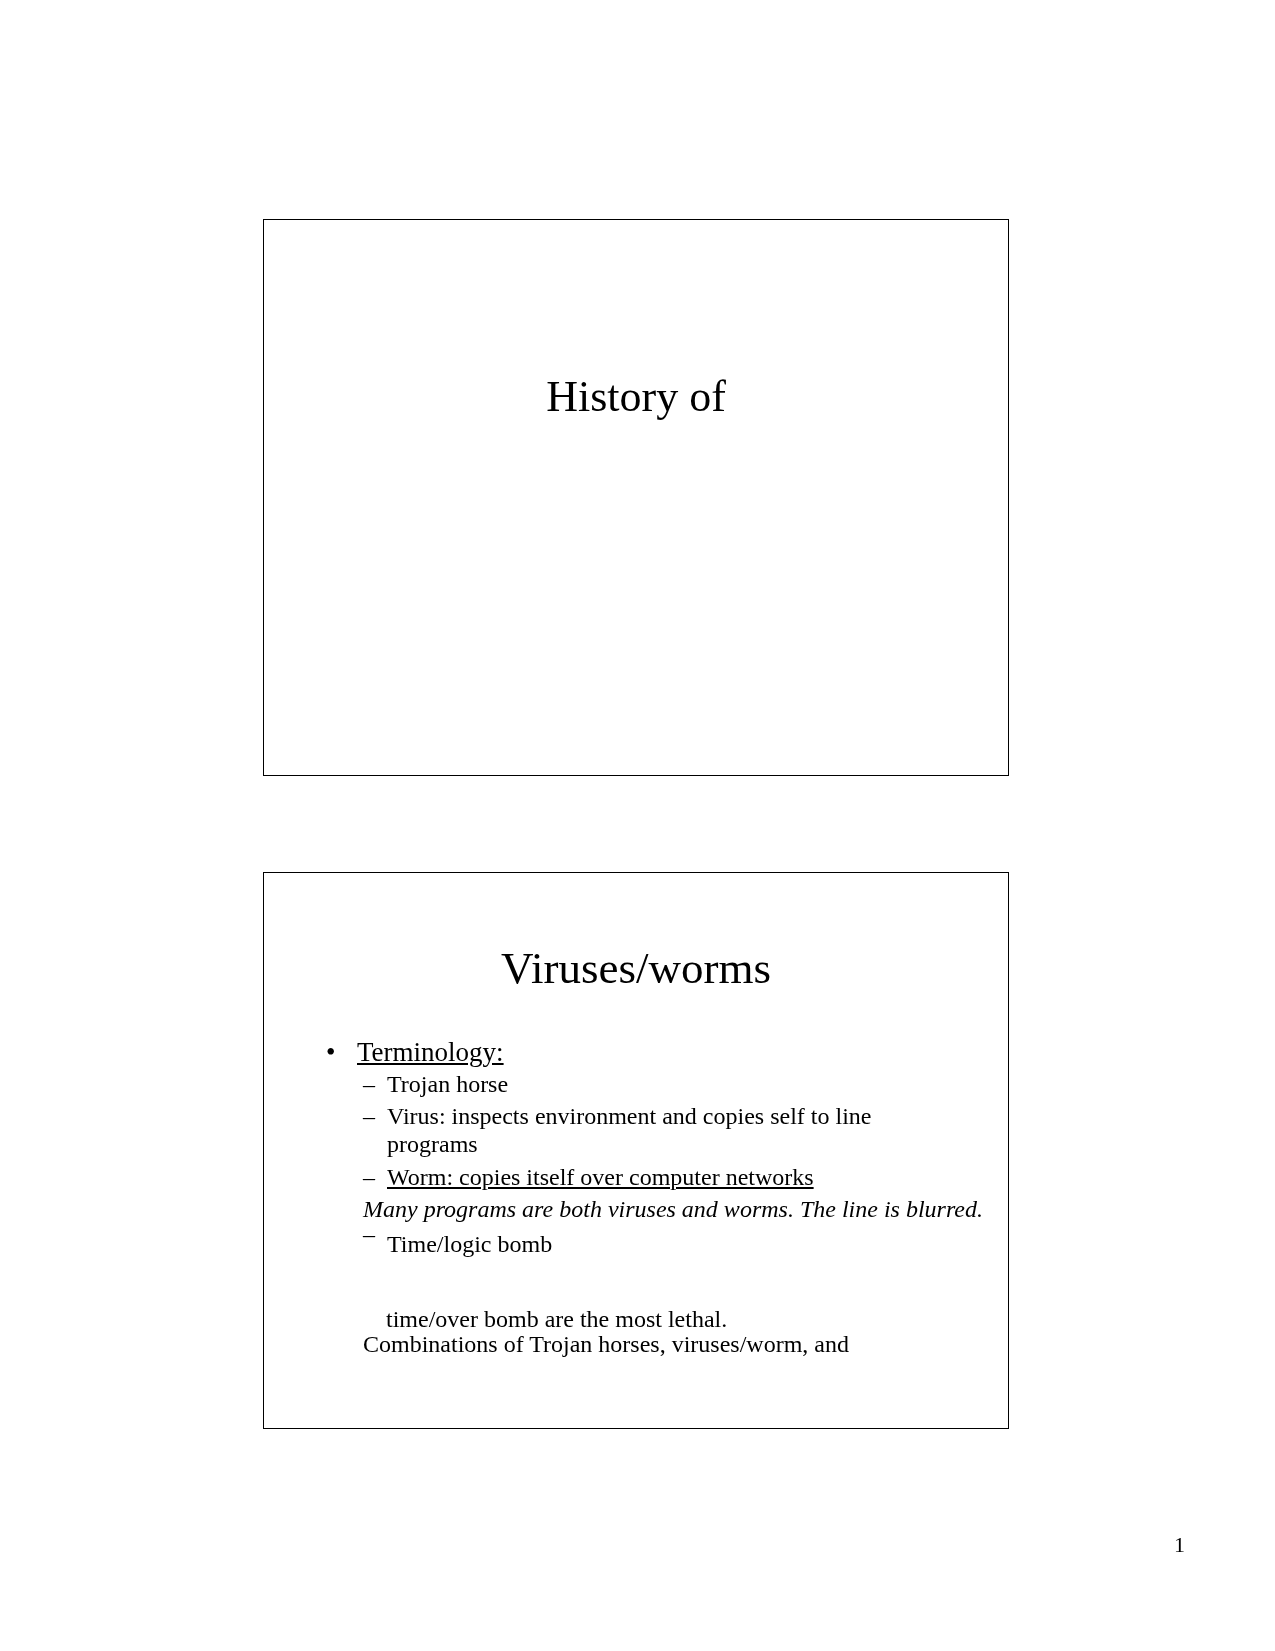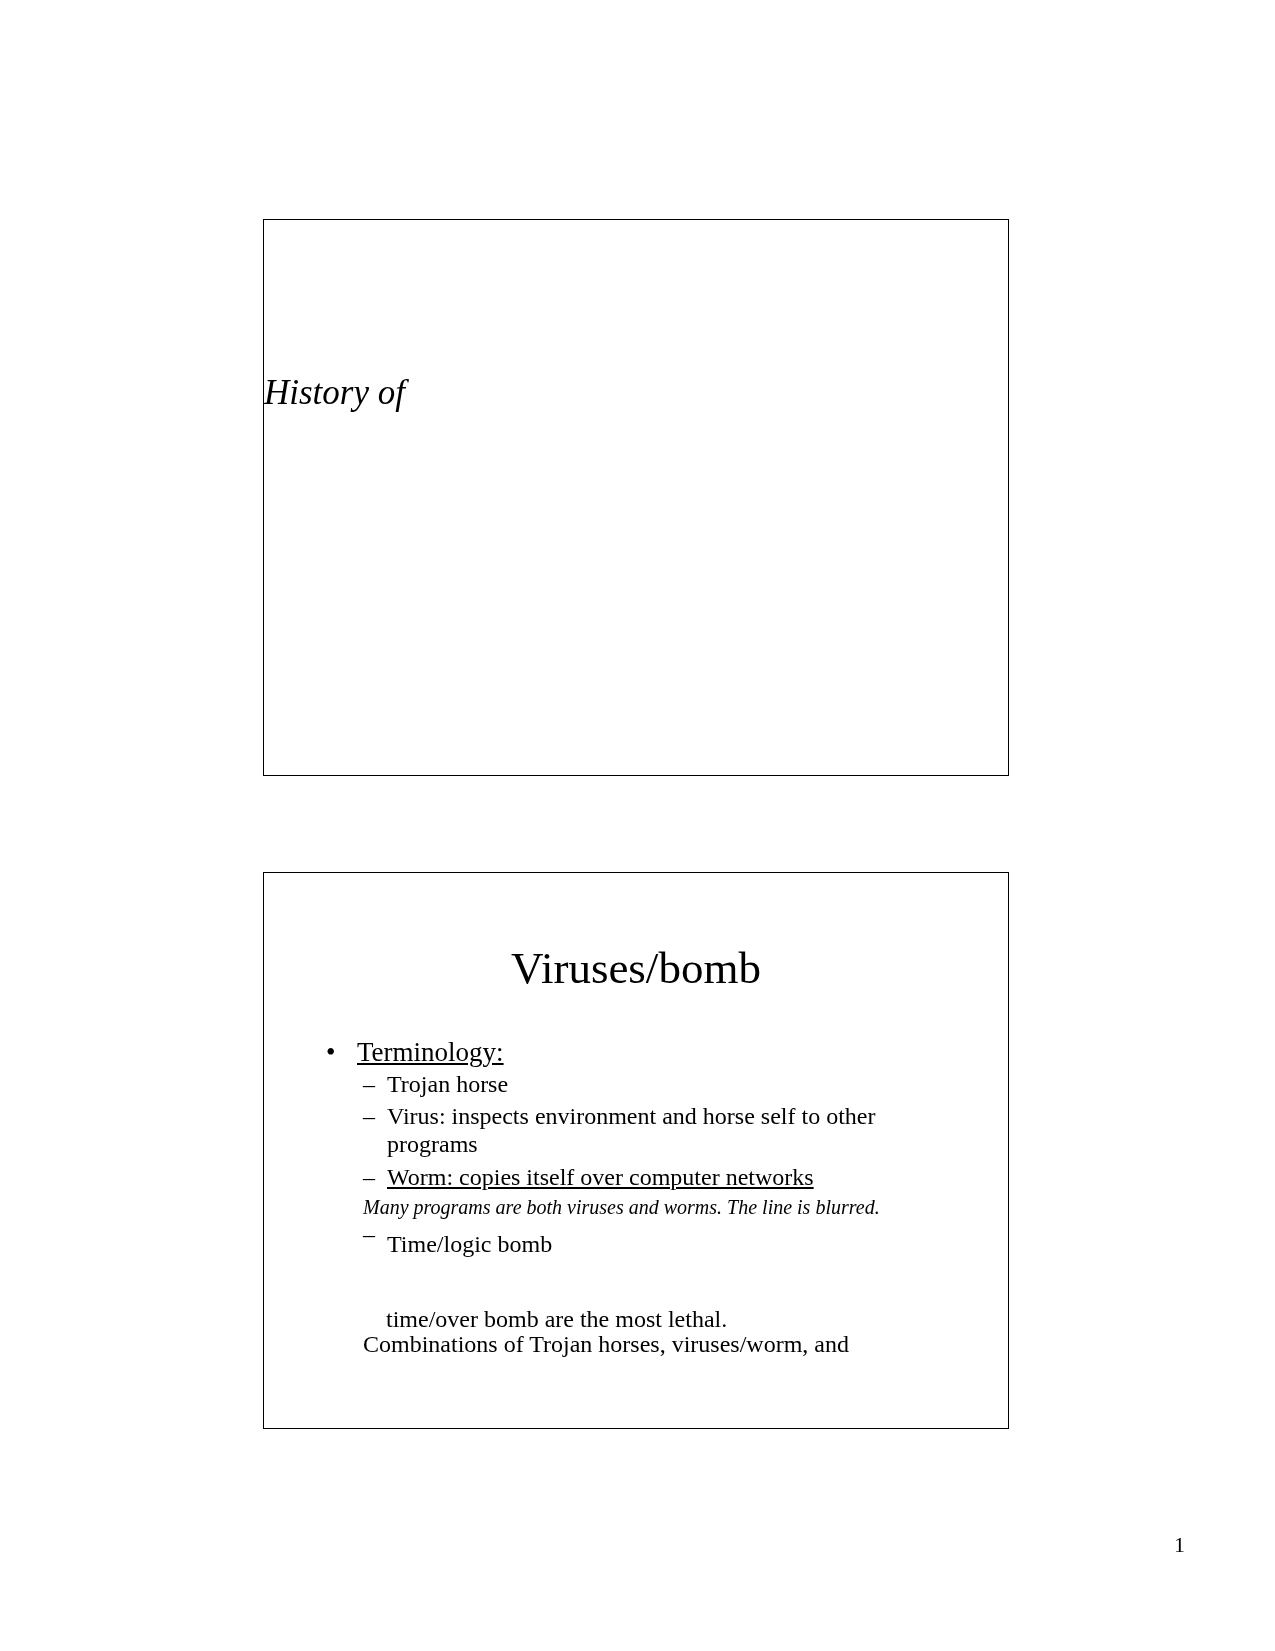--- a/index.html
+++ b/index.html
@@ -8,49 +8,49 @@
     font-family: "Liberation Serif", "DejaVu Serif", serif; color: #000;
   }
   .slide {
     position: absolute; left: 263px; width: 746px; height: 557px;
     border: 1.5px solid #000; box-sizing: border-box; background: #fff;
   }
   #slide1 { top: 219px; }
   #slide2 { top: 872px; }
   .abs { position: absolute; white-space: nowrap; line-height: 1; }
   .title1 {
-    left: 0; right: 0; text-align: left; font-size: 35px; font-style: italic;
+    left: 0; right: 0; text-align: center; font-size: 44px;
   }
   .title2 {
     left: 0; right: 0; text-align: center; font-size: 45px;
   }
   .lvl1 { font-size: 27px; }
   .lvl2 { font-size: 24px; }
-  .note { font-size: 20px; font-style: italic; }
+  .note { font-size: 24px; font-style: italic; }
   .body { font-size: 24px; }
   .pageno { font-size: 22px; }
 </style>
 </head>
 <body>
 
 <div class="slide" id="slide1">
   <div class="abs title1" style="top:155px;">History of</div>
 </div>
 
 <div class="slide" id="slide2">
-  <div class="abs title2" style="top:73px;">Viruses/bomb</div>
+  <div class="abs title2" style="top:73px;">Viruses/worms</div>
 
   <div class="abs lvl1" style="left:62px; top:166px;">•</div>
   <div class="abs lvl1" style="left:93px; top:166px;text-decoration:underline;">Terminology:</div>
 
   <div class="abs lvl2" style="left:99px; top:199px;">–</div>
   <div class="abs lvl2" style="left:123px; top:199px;">Trojan horse</div>
 
   <div class="abs lvl2" style="left:99px; top:231px;">–</div>
-  <div class="abs lvl2" style="left:123px; top:231px;">Virus: inspects environment and horse self to other</div>
+  <div class="abs lvl2" style="left:123px; top:231px;">Virus: inspects environment and copies self to line</div>
   <div class="abs lvl2" style="left:123px; top:259px;">programs</div>
 
   <div class="abs lvl2" style="left:99px; top:292px;">–</div>
   <div class="abs lvl2" style="left:123px; top:292px;text-decoration:underline;">Worm: copies itself over computer networks</div>
 
   <div class="abs note" style="left:99px; top:324px;">Many programs are both viruses and worms. The line is blurred.</div>
 
   <div class="abs lvl2" style="left:99px; top:349px;">–</div>
   <div class="abs lvl2" style="left:123px; top:349px;margin-top:10px;">Time/logic bomb</div>
 

